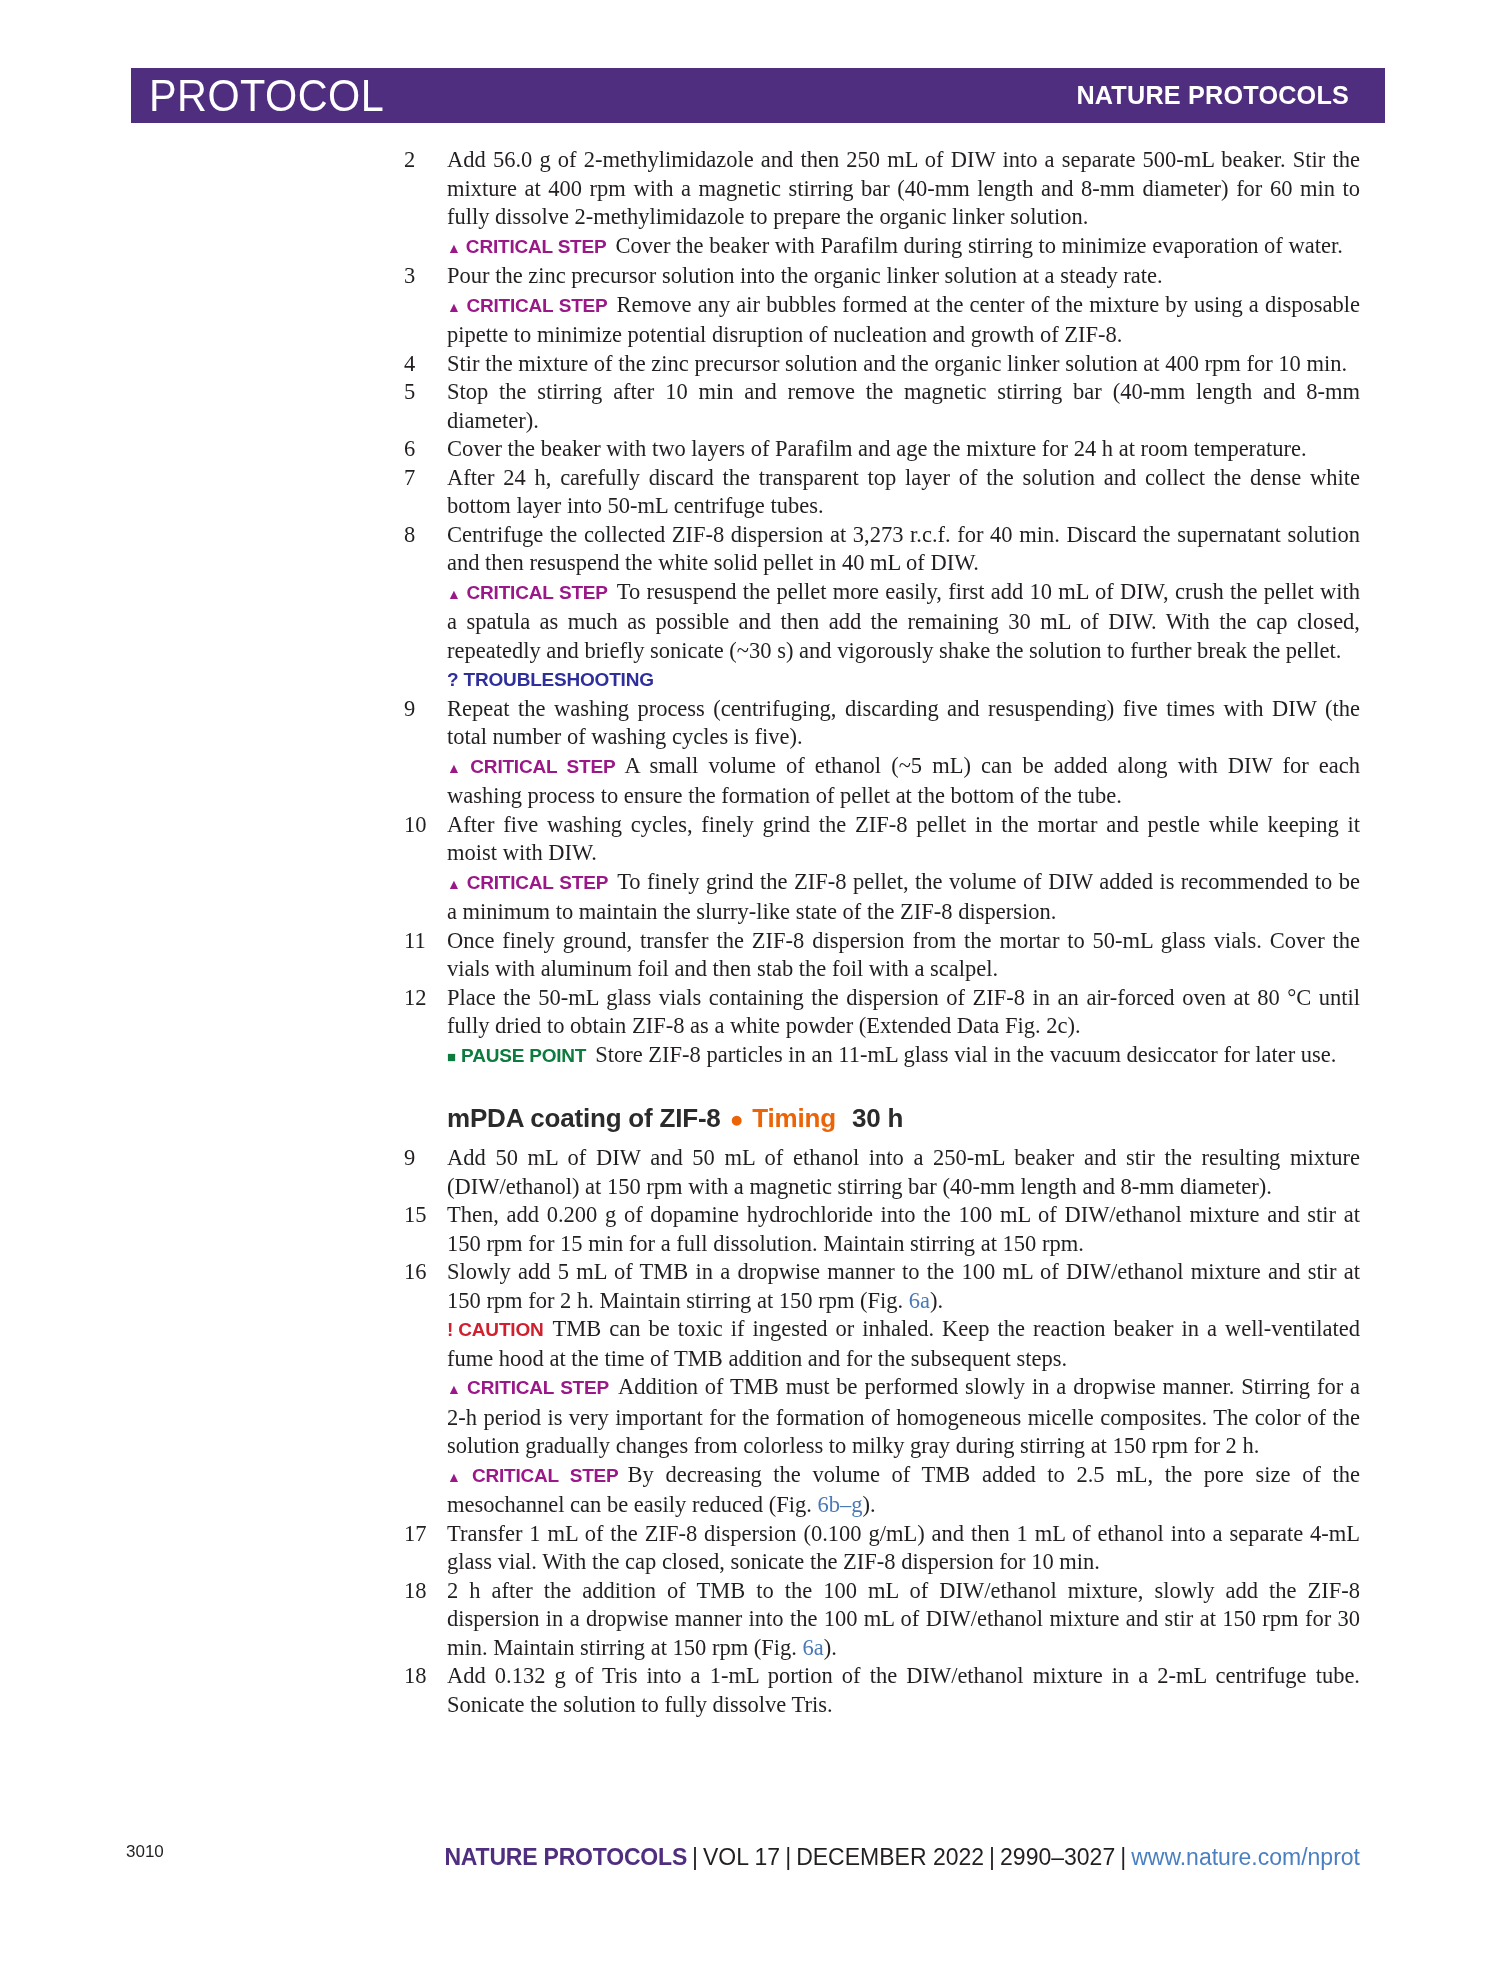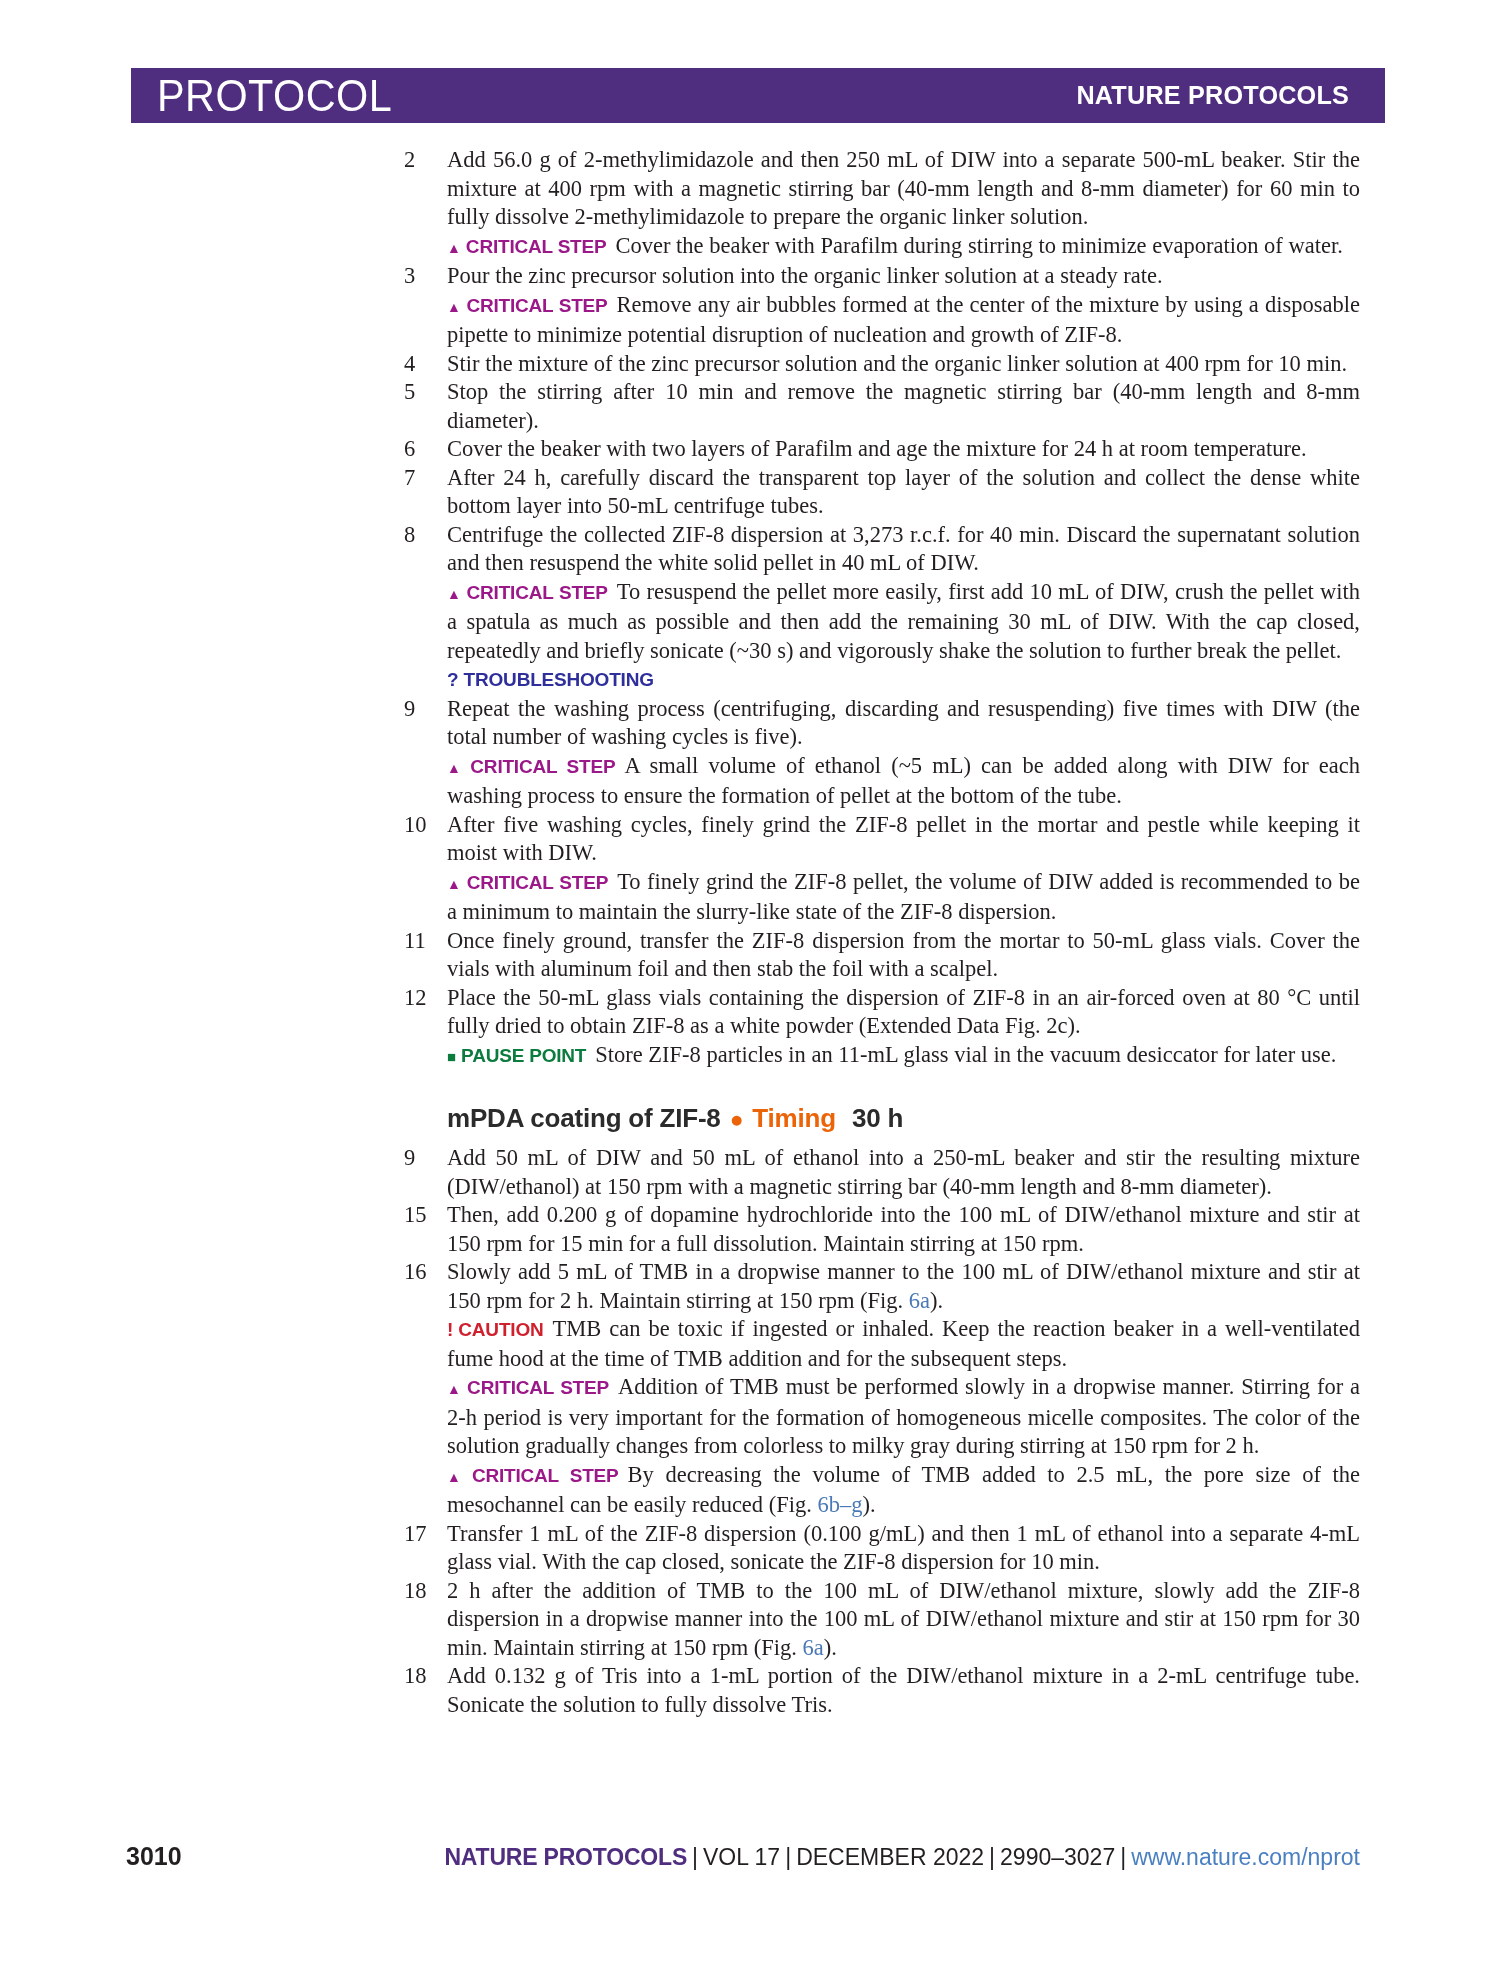--- a/index.html
+++ b/index.html
@@ -2,21 +2,21 @@
 <html><head>
 <meta charset="utf-8">
 <style>
   html,body{margin:0;padding:0;background:#ffffff;}
   .page{position:relative;width:1489px;height:1978px;background:#ffffff;overflow:hidden;
         font-family:"Liberation Serif","DejaVu Serif",serif;color:#231f20;}
 
   
   .band{position:absolute;left:131px;top:68px;width:1254px;height:55px;background:#4f2d7f;
         display:flex;align-items:center;justify-content:space-between;box-sizing:border-box;
-        padding:0 36px 0 26px;color:#ffffff;}
+        padding:0 36px 0 18px;color:#ffffff;}
   .band-left{font-family:"Liberation Sans","DejaVu Sans",sans-serif;font-size:45px;font-weight:400;
         letter-spacing:0.5px;transform:scaleX(0.92);transform-origin:left center;line-height:55px;}
   .band-right{font-family:"Liberation Sans","DejaVu Sans",sans-serif;font-size:26px;font-weight:700;
         letter-spacing:0.2px;transform:scaleX(0.97);transform-origin:right center;}
 
   
   .content{position:absolute;left:404px;top:146px;width:956px;}
   .step{display:flex;align-items:flex-start;}
   .step-num{flex:0 0 43px;font-size:22.5px;line-height:28.5px;}
   .step-content{flex:1;min-width:0;}
@@ -34,21 +34,21 @@
   a.fig-link{color:#4a79b6;text-decoration:none;cursor:pointer;}
 
   
   .section-heading{margin:32px 0 10px 43px;font-family:"Liberation Sans","DejaVu Sans",sans-serif;
         font-weight:700;font-size:26px;color:#2b2b2b;letter-spacing:-0.2px;}
   .timing-dot{color:#ec6408;font-size:23px;margin:0 9px 0 9px;}
   .timing-label{color:#ec6408;margin-right:16px;}
 
   
   .page-num{position:absolute;left:126px;top:1842px;font-family:"Liberation Sans","DejaVu Sans",sans-serif;
-        font-weight:700;font-size:25px;color:#231f20;}
+        font-weight:400;font-size:17px;color:#231f20;}
   .journal-line{position:absolute;right:129px;top:1844px;font-family:"Liberation Sans","DejaVu Sans",sans-serif;
         font-size:23px;color:#231f20;white-space:nowrap;}
   .journal-name{color:#4f2d7f;font-weight:700;letter-spacing:-0.2px;}
   .sep{font-weight:300;padding:0 5px;color:#231f20;}
   .footer-link{color:#4a7fc1;text-decoration:none;cursor:pointer;}
 </style>
 </head>
 <body>
 
 <div class="page">

